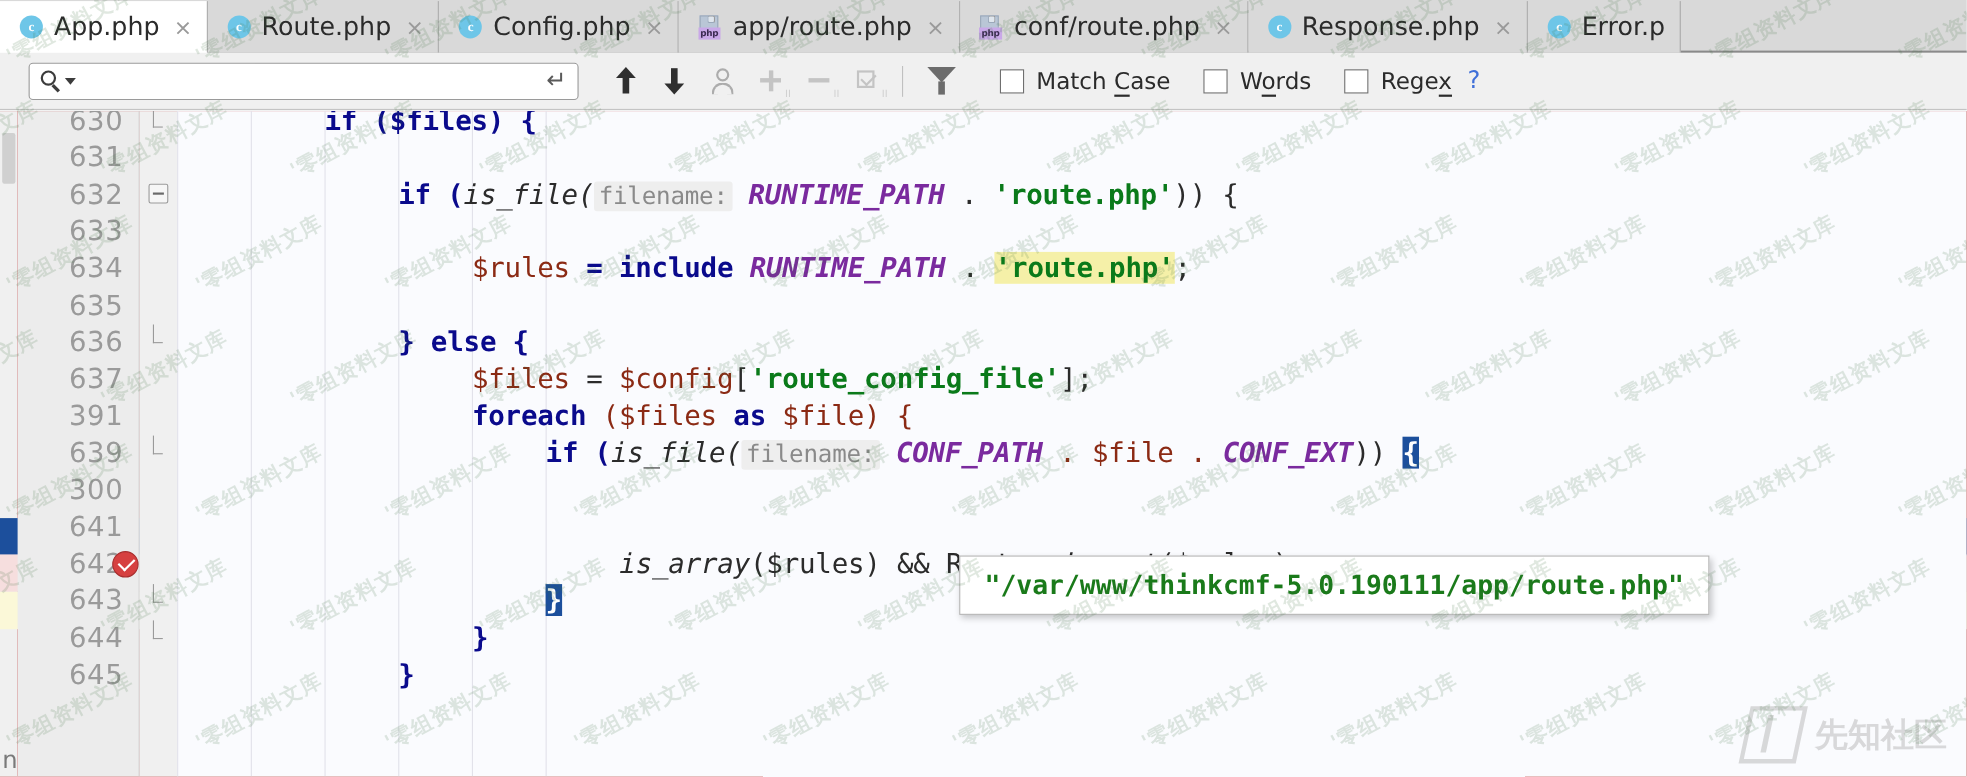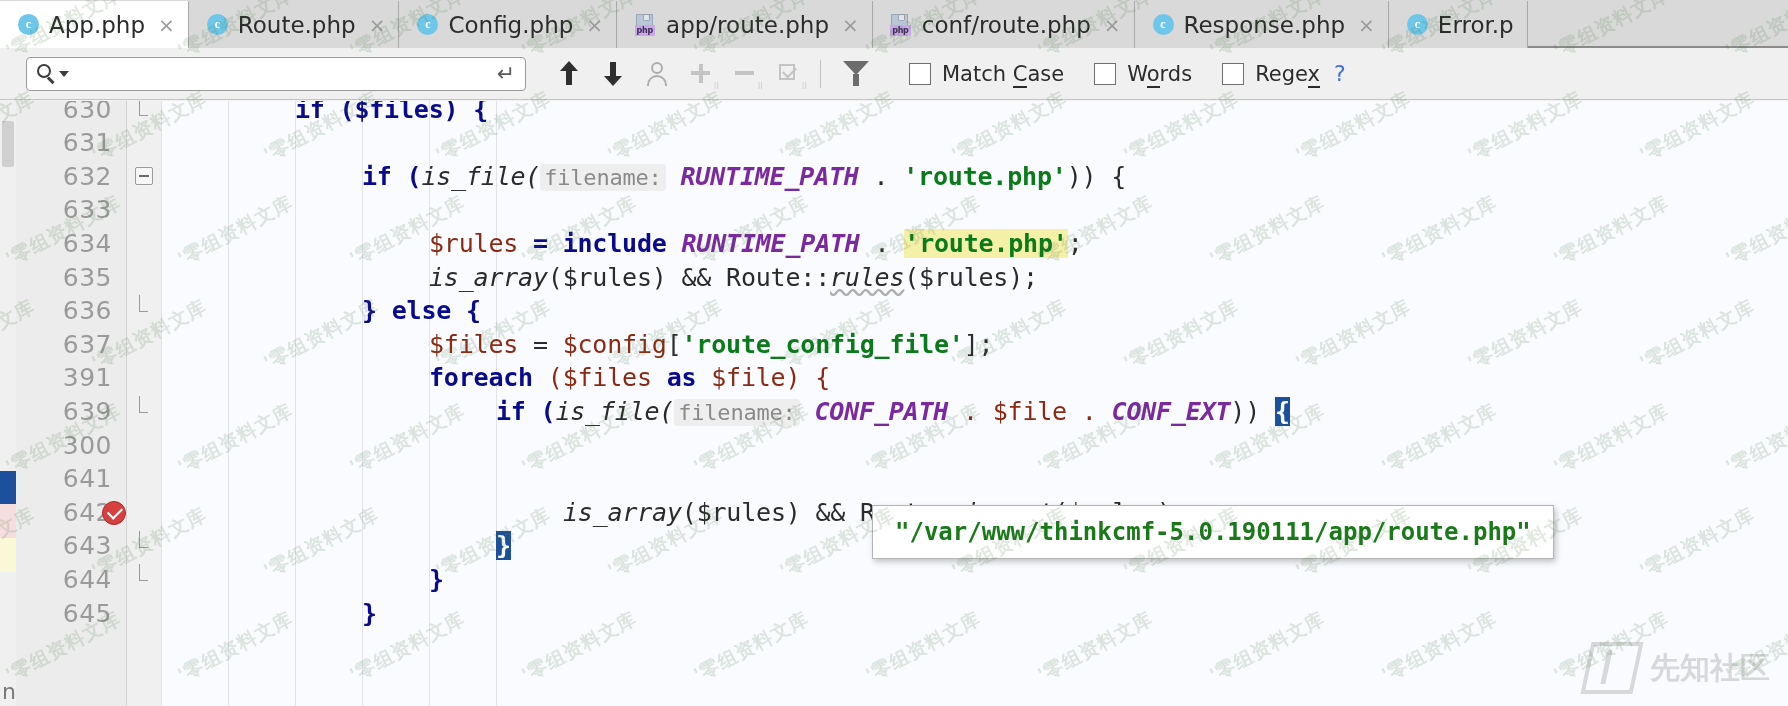--- a/index.html
+++ b/index.html
@@ -569,23 +569,20 @@
 
     <div class="row" style="top:59px">
       <span class="code" style="left:201px"><span class="k">if (</span><span class="fn">is_file(</span><span class="hint">filename:</span><span class="cst"> </span><span class="cst">RUNTIME_PATH</span><span> . </span><span class="s">'route.php'</span><span>)) {</span></span>
     </div>
 
 
     <div class="row" style="top:126px">
       <span class="code" style="left:268px"><span class="v">$rules</span><span class="k"> = </span><span class="k">include</span><span class="cst"> </span><span class="cst">RUNTIME_PATH</span><span> . </span><span class="s hl">'route.php'</span><span>;</span></span>
     </div>
 
-    <div class="row" style="top:160px">
-      <span class="code" style="left:268px"><span class="fn">is_array</span><span>($rules) &amp;&amp; Route::</span><span class="fn wavy">rules</span><span>($rules);</span></span>
-    </div>
 
     <div class="row" style="top:193px">
       <span class="code k" style="left:201px">} else {</span>
     </div>
 
     <div class="row" style="top:227px">
       <span class="code" style="left:268px"><span class="v">$files</span><span> = </span><span class="v">$config</span><span>[</span><span class="s">'route_config_file'</span><span>];</span></span>
     </div>
 
     <div class="row" style="top:294px">

